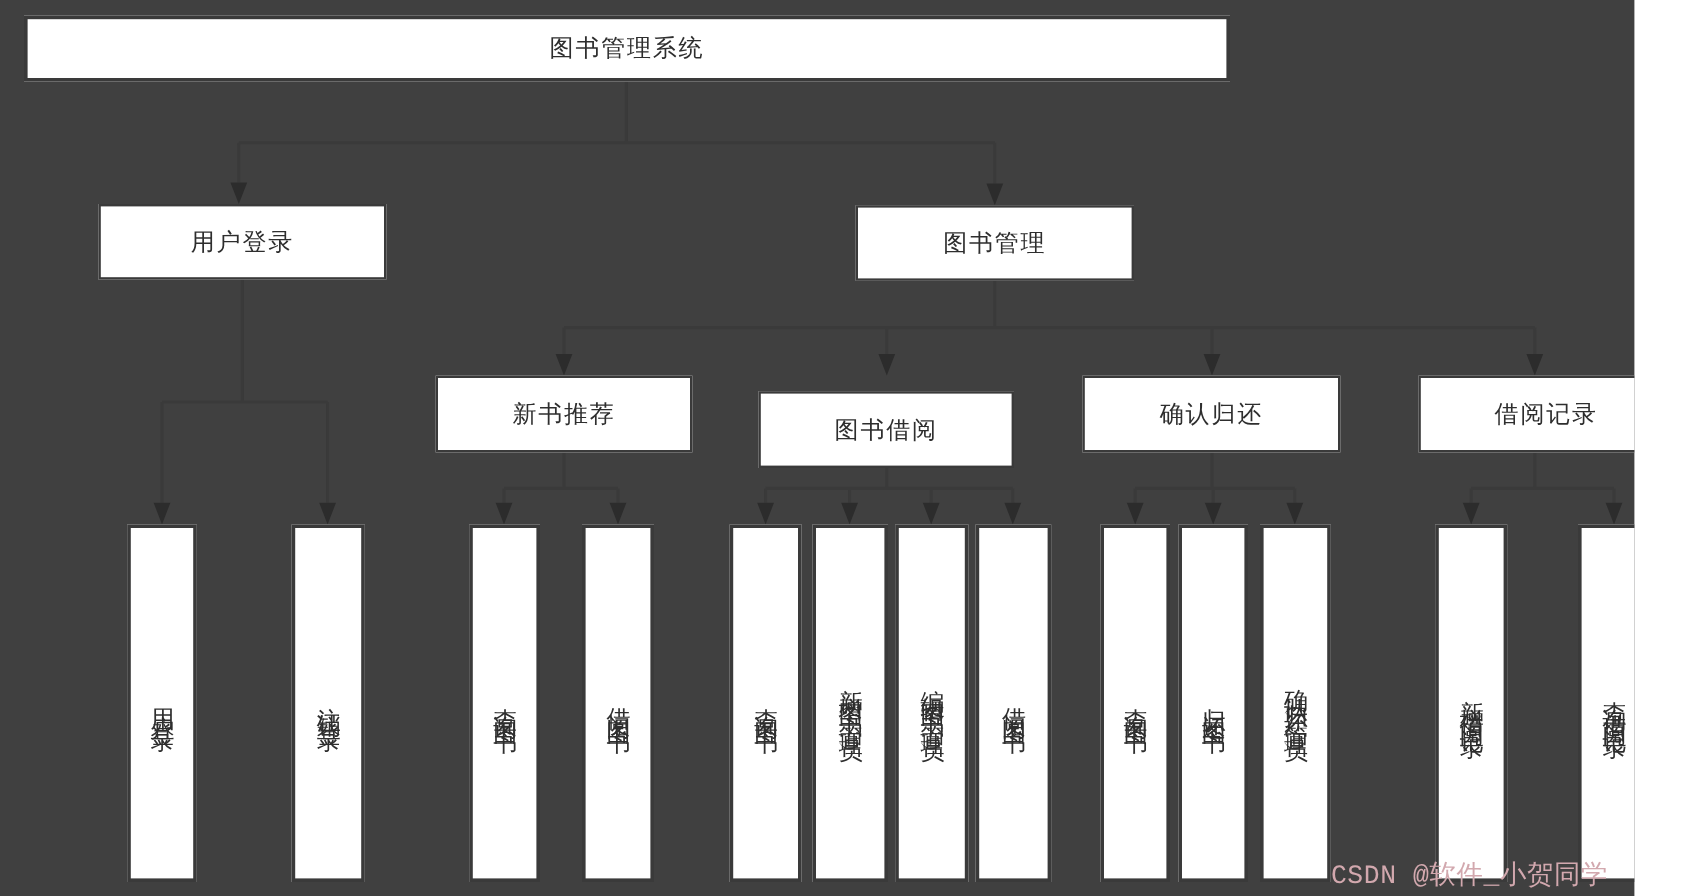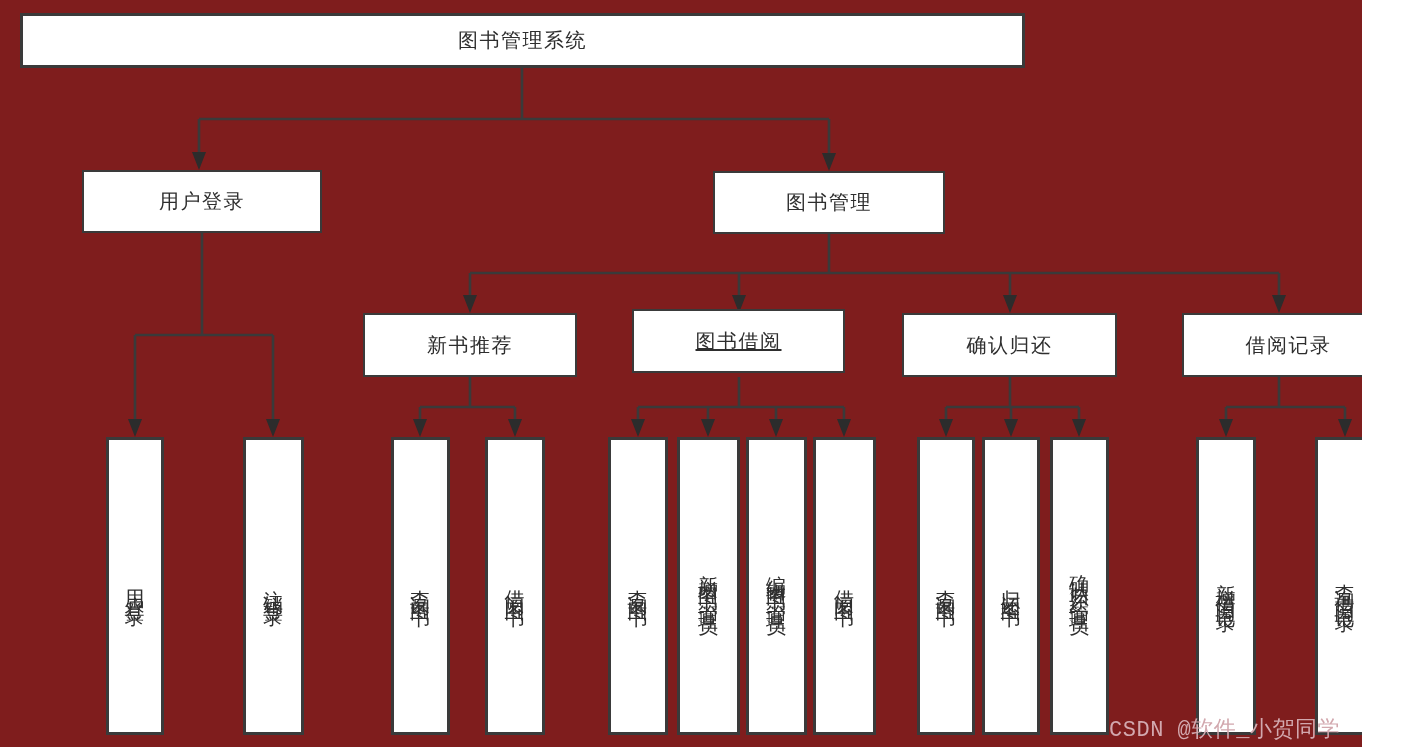--- a/index.html
+++ b/index.html
@@ -1,17 +1,17 @@
 <!DOCTYPE html>
 <html><head>
 <meta charset="utf-8">
 <style>
   html,body { margin:0; padding:0; background:#ffffff; }
   .stage {
-    position:relative; width:1362px; height:747px; background:#7f1d1d;
+    position:relative; width:1362px; height:747px; background:#404040;
     font-family:"Liberation Sans","DejaVu Sans",sans-serif; color:#2e2e2e;
     overflow:hidden;
     text-align:right;
   }
   svg.connectors { position:absolute; left:0; top:0; width:1405px; height:747px; }
   .box {
     position:absolute; box-sizing:border-box; background:#ffffff;
     border:2.5px solid #3a3a3a;
     display:flex; align-items:center; justify-content:center;
     font-size:20px; letter-spacing:1.5px; white-space:nowrap;
@@ -64,21 +64,21 @@
   <div class="box" style="left:82px; top:170px; width:240px; height:63px;">
     <span>用户登录</span>
   </div>
   <div class="box" style="left:363px; top:313px; width:214px; height:64px;">
     <span>新书推荐</span>
   </div>
 
   <div class="box" style="left:713px; top:171px; width:232px; height:63px;">
     <span>图书管理</span>
   </div>
-  <div class="box" style="left:632px; top:309px; width:213px; height:64px;text-decoration:underline;">
+  <div class="box" style="left:632px; top:326px; width:213px; height:64px;">
     <span>图书借阅</span>
   </div>
   <div class="box" style="left:902px; top:313px; width:215px; height:64px;">
     <span>确认归还</span>
   </div>
   <div class="box" style="left:1172px; top:313px; width:213px; height:64px;margin-left:10px;">
     <span>借阅记录</span>
   </div>
 
   <div class="leaf" style="left:106px; width:58px;">

